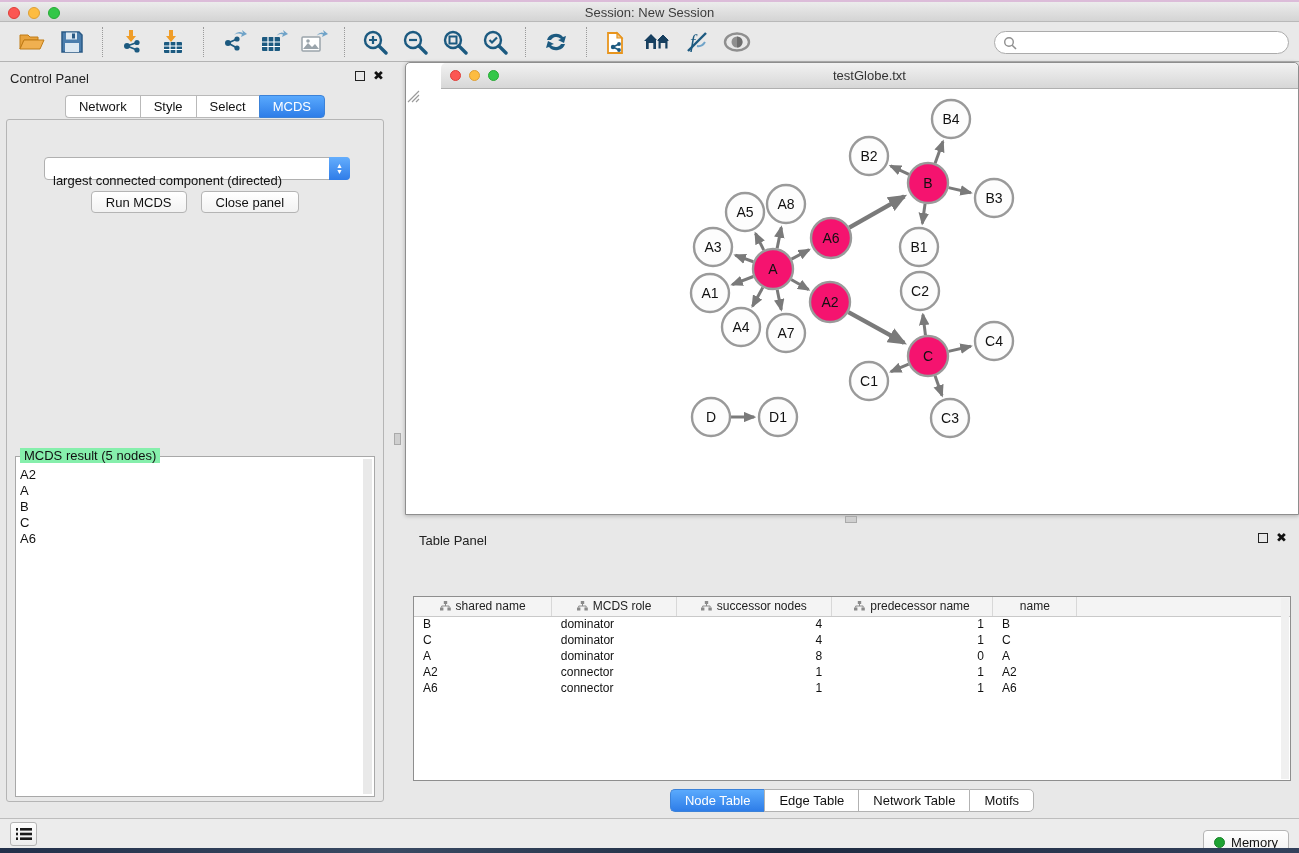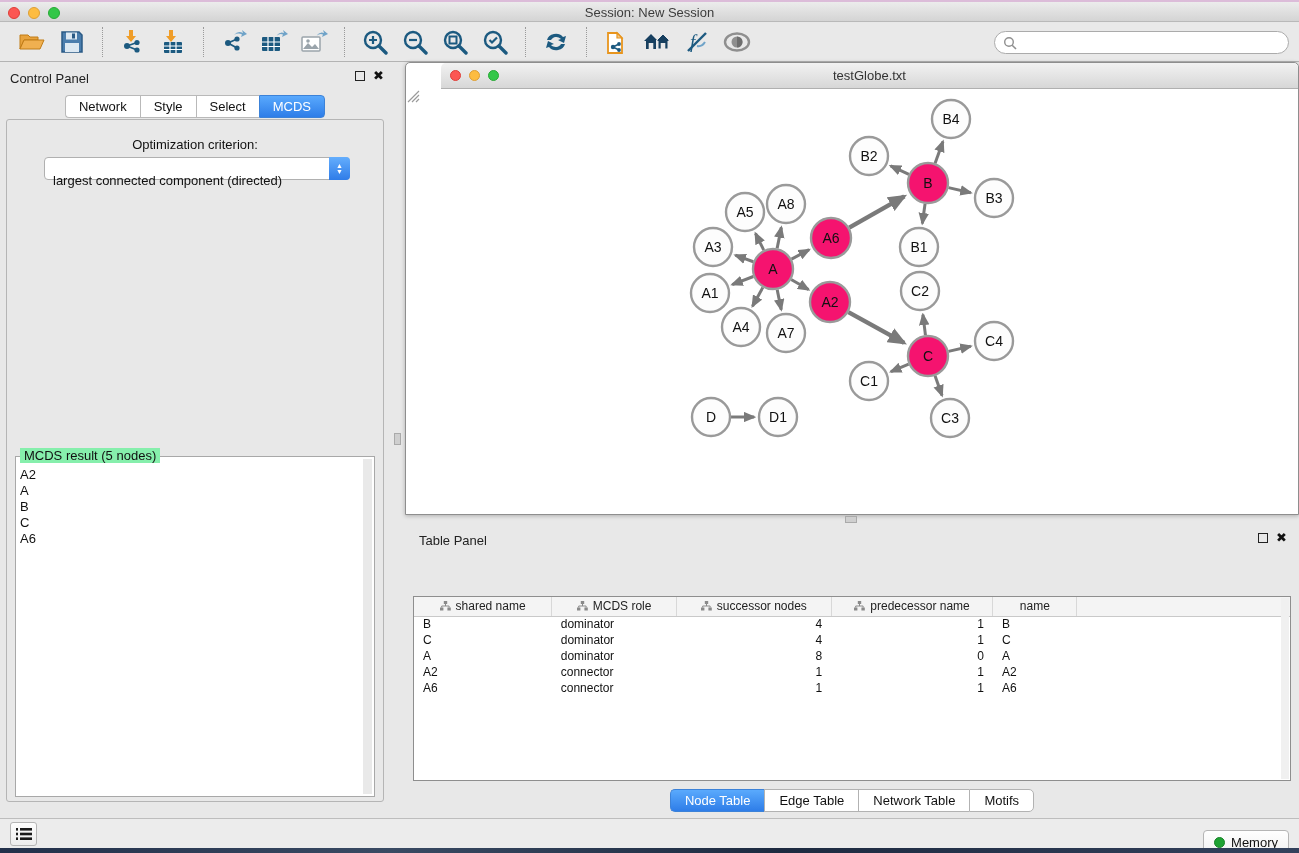--- a/index.html
+++ b/index.html
@@ -308,27 +308,30 @@
           <div class="close-ico">✖</div>
         </div>
       </div>
       <div class="cp-tabs" id="cp-tabs">
           <div class="cp-tab">Network</div>
           <div class="cp-tab">Style</div>
           <div class="cp-tab">Select</div>
           <div class="cp-tab active">MCDS</div>
         </div>
       <div class="cp-box">
-        <div class="opt-label">Optimization criterion:</div>
         <div class="dropdown">
           <div class="dd-text">largest connected component (directed)</div>
           <div class="dd-stepper">
               <span>▲</span>
               <span>▼</span>
             </div>
+        </div>
+        <div class="cp-buttons">
+          <button class="mac-btn">Run MCDS</button>
+          <button class="mac-btn">Close panel</button>
         </div>
         <div class="result-box">
           <div class="result-legend">MCDS result (5 nodes)</div>
           <div class="result-list" id="result-list">
               <div>A2</div>
               <div>A</div>
               <div>B</div>
               <div>C</div>
               <div>A6</div>
             </div>

